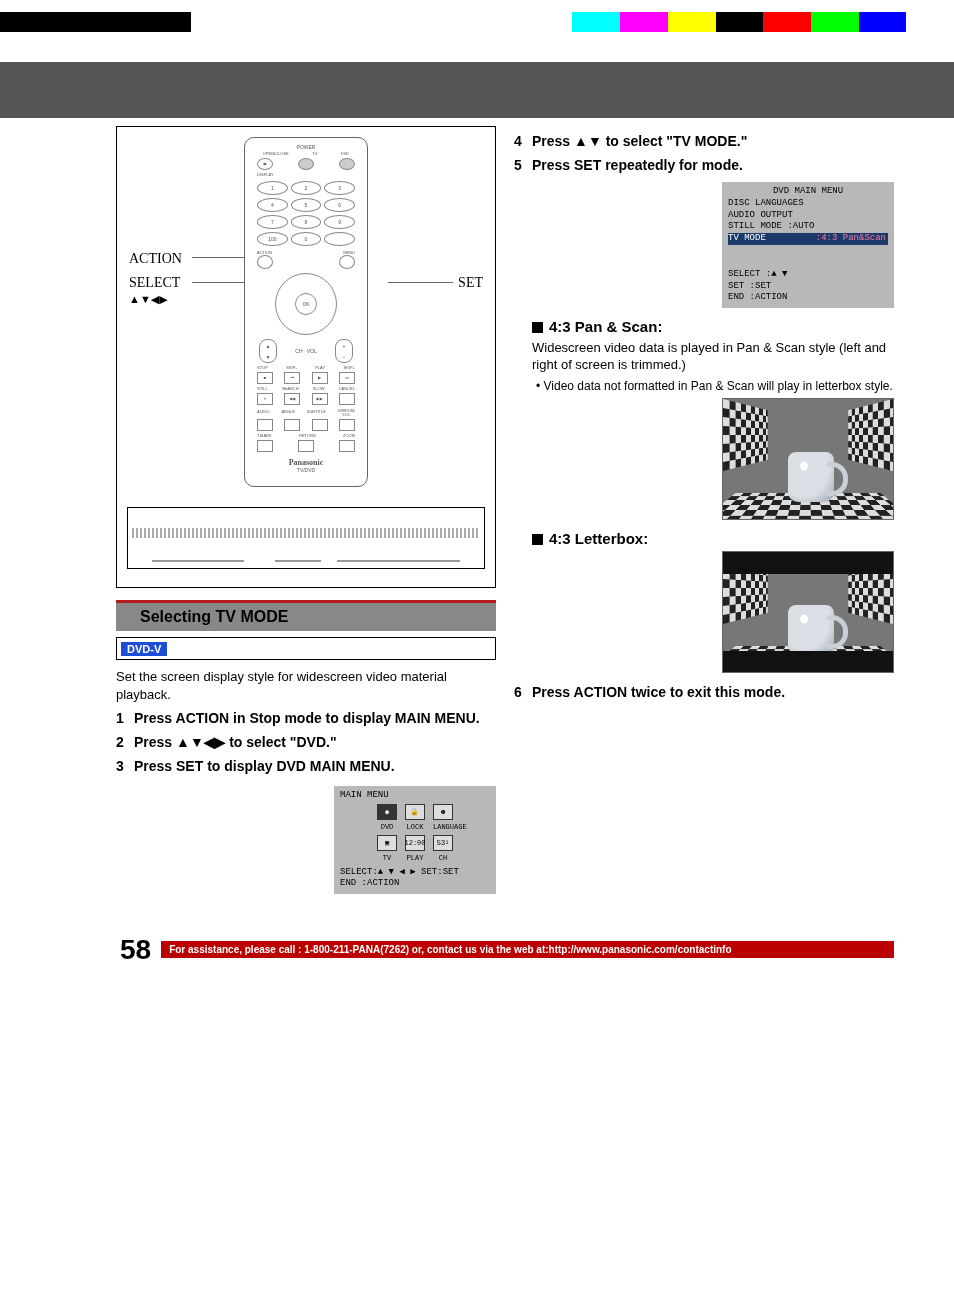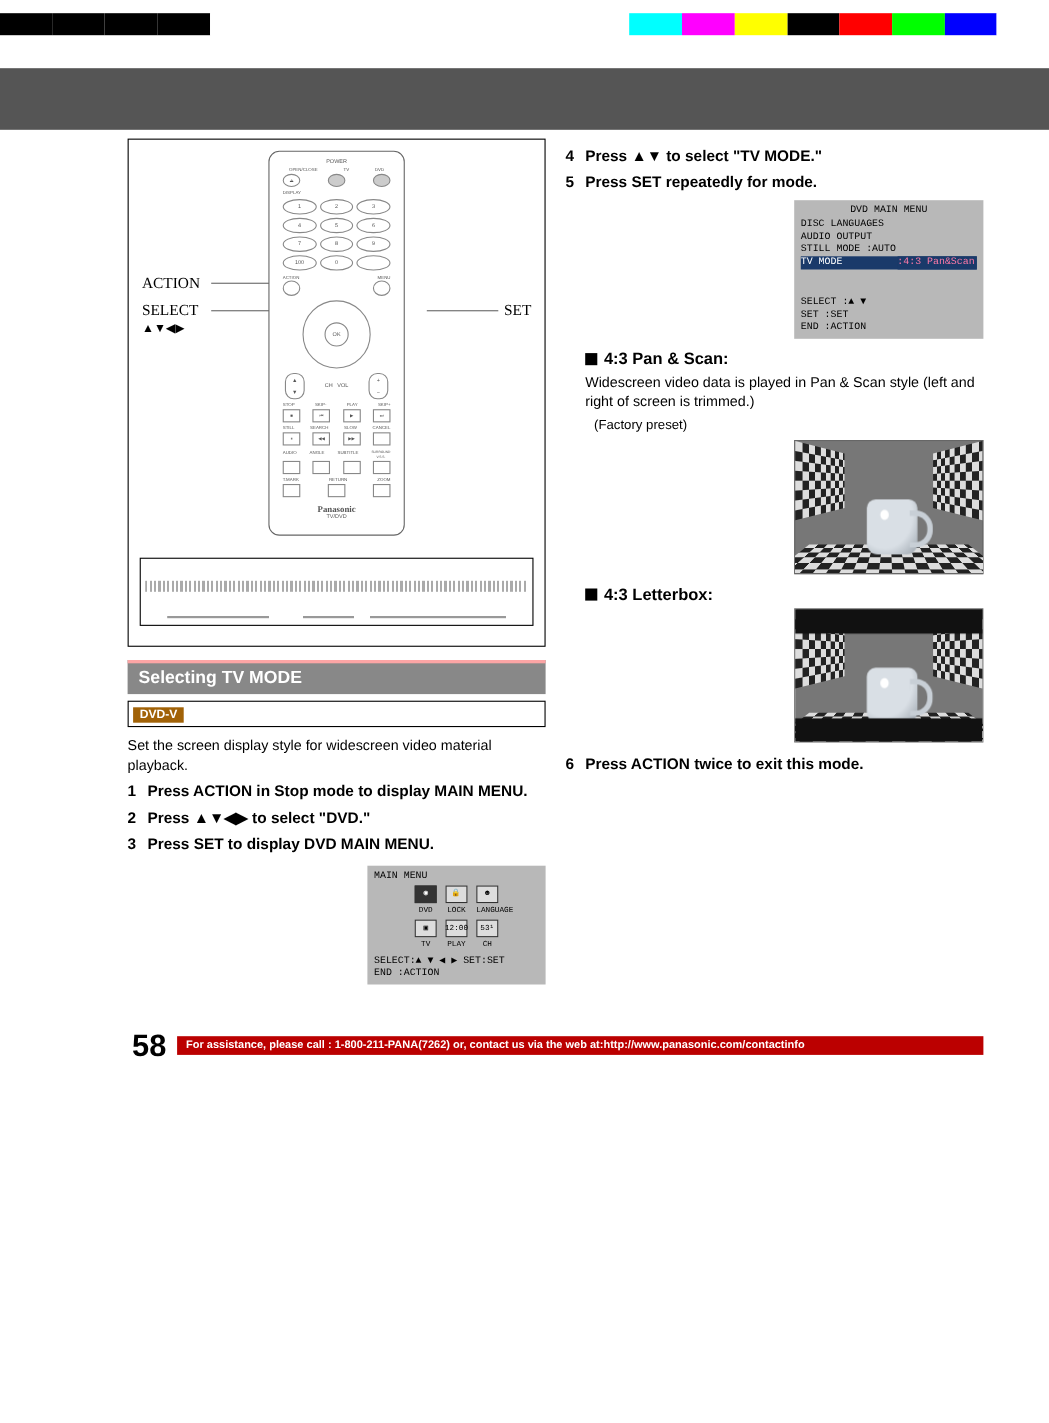--- a/index.html
+++ b/index.html
@@ -11,23 +11,23 @@
 .col{flex:1;min-width:0}
 .remote-frame{border:1px solid #000;padding:10px;position:relative;height:440px;display:flex;flex-direction:column;align-items:center}
 .remote-body{width:110px;height:340px;border:1px solid #666;border-radius:10px 10px 10px 10px;background:#fff;position:relative;padding:6px 6px 2px 6px;font-size:4px;color:#555;text-align:center}
 .label-action{position:absolute;left:12px;top:124px;font-family:'Times New Roman',serif;font-size:14px}
 .label-select{position:absolute;left:12px;top:148px;font-family:'Times New Roman',serif;font-size:14px}
 .label-set{position:absolute;right:12px;top:148px;font-family:'Times New Roman',serif;font-size:14px}
 .arrow-line{position:absolute;top:130px;border-top:1px solid #666;height:1px}
 .unit-front{width:calc(100% - 2px);height:60px;border:1px solid #000;margin-top:20px;background:#fff;position:relative}
 .unit-front:before{content:'';position:absolute;left:4px;right:4px;top:20px;height:10px;background:repeating-linear-gradient(90deg,#aaa 0 2px,transparent 2px 4px)}
 .unit-front:after{content:'';position:absolute;left:24px;right:24px;bottom:6px;height:2px;background:linear-gradient(90deg,#999 0 30%,transparent 30% 40%,#999 40% 55%,transparent 55% 60%,#999 60% 100%)}
-.section-title{background:#888;color:#ffffff;font-weight:bold;padding:5px 10px;margin:12px 0 6px 0;font-size:16px;border-top:3px solid #fca5a5}
+.section-title{background:#888;color:#000000;font-weight:bold;padding:5px 24px;margin:12px 0 6px 0;font-size:16px;border-top:3px solid #b91c1c}
 .badge-box{border:1px solid #000;padding:3px 4px;margin:0 0 8px 0}
-.badge{display:inline-block;background:#a16207;color:#fff;font-weight:bold;font-size:11px;padding:1px 6px}
+.badge{display:inline-block;background:#1d4ed8;color:#fff;font-weight:bold;font-size:11px;padding:1px 6px}
 p{margin:4px 0;line-height:1.35}
 .steps{margin:6px 0;padding:0;list-style:none}
 .steps li{display:flex;margin:6px 0;font-weight:bold;font-size:14px;line-height:1.3}
 .steps li .num{width:18px;flex-shrink:0}
 .osd{background:#b8b8b8;font-family:'Courier New',monospace;font-size:9px;line-height:1.3;padding:4px 6px;color:#000}
 .osd.wide{width:150px;margin:10px 0 0 auto}
 .osd.right{width:160px;margin:8px 0 8px auto}
 .osd .hl{background:#1a3a6a;color:#fff;display:inline-block;width:100%}
 .osd .hl .val{background:#1a3a6a;color:#ff7aa8;float:right;padding-right:2px}
 .osd-icons{display:flex;gap:8px;justify-content:center;margin:3px 0}
@@ -276,21 +276,21 @@
         <div class="hl"><span>TV MODE</span><span class="val">:4:3 Pan&amp;Scan</span></div>
         <div style="height:24px"></div>
         <div>SELECT   :▲ ▼</div>
         <div>SET      :SET</div>
         <div>END      :ACTION</div>
       </div>
 
       <div style="padding-left:18px">
         <div class="mode-title">4:3 Pan &amp; Scan:</div>
         <p>Widescreen video data is played in Pan &amp; Scan style (left and right of screen is trimmed.)</p>
-        <p class="preset">(Factory preset)</p>
+        <p class="note">Video data not formatted in Pan &amp; Scan will play in letterbox style.</p>
         <div class="demo-img pan">
           <div class="wallL"></div>
             <div class="wallR"></div>
             <div class="floor"></div>
             <div class="mug"></div>
         </div>
 
         <div class="mode-title">4:3 Letterbox:</div>
         <div class="demo-img letter">
           <div class="wallL"></div>

